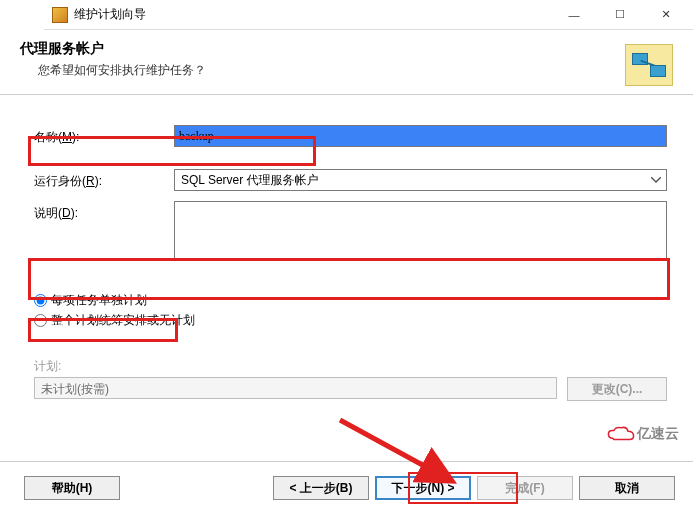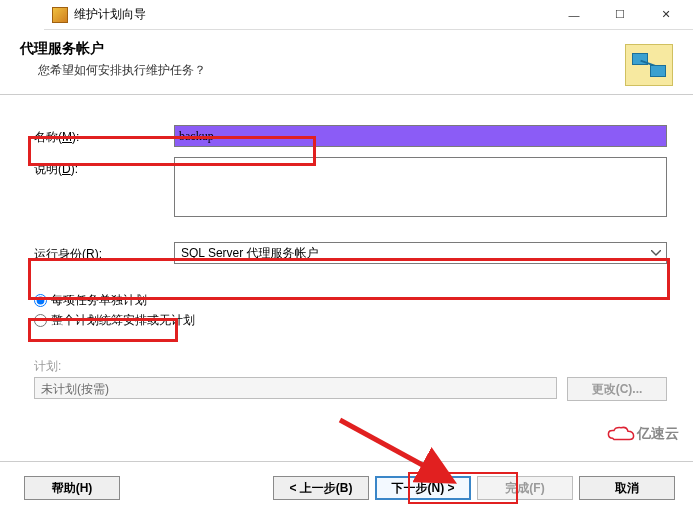--- a/index.html
+++ b/index.html
@@ -65,21 +65,21 @@
   .form-area { padding: 30px 26px 4px 34px; }
   .row { display:flex; align-items:flex-start; margin-bottom:10px; }
   .row .lbl { width: 140px; padding-top:4px; color:#000; }
   .row .lbl .hot { text-decoration: underline; }
   .row .ctrl { flex:1; }
   input.txt {
     width: 100%; height: 22px;
     border: 1px solid #7a7a7a;
     padding: 2px 4px;
     font-family: "Microsoft YaHei","SimSun",Tahoma; font-size:12px;
-    background:#8b5cf6;
+    background:#3b82f6;
   }
   textarea.txt {
     width:100%; height:60px;
     border:1px solid #7a7a7a;
     padding:2px 4px;
     font-family: "Microsoft YaHei","SimSun",Tahoma; font-size:12px;
     resize:none;
     background:#fff;
     overflow-y: scroll;
   }
@@ -179,42 +179,42 @@
 
   <div class="row">
     <div class="lbl">
       <span>名称(</span><span class="hot">M</span><span>):</span>
     </div>
     <div class="ctrl">
       <input class="txt" type="text" value="backup" style="">
     </div>
   </div>
 
-  <div class="row">
-    <div class="lbl">
-      <span>说明(</span><span class="hot">D</span><span>):</span>
-    </div>
-    <div class="ctrl">
-      <textarea class="txt" style=""></textarea>
-    </div>
-  </div>
-
   <div class="row" style="margin-top:22px;">
     <div class="lbl">
       <span>运行身份(</span><span class="hot">R</span><span>):</span>
     </div>
     <div class="ctrl">
       <div class="select-wrap">
         <div class="val">SQL Server 代理服务帐户</div>
         <div class="arrow">
           <svg width="10" height="6" viewBox="0 0 10 6">
               <path d="M0 0 L5 5 L10 0" fill="none" stroke="#555" stroke-width="1.4"></path>
             </svg>
         </div>
       </div>
+    </div>
+  </div>
+
+  <div class="row">
+    <div class="lbl">
+      <span>说明(</span><span class="hot">D</span><span>):</span>
+    </div>
+    <div class="ctrl">
+      <textarea class="txt" style=""></textarea>
     </div>
   </div>
 
   <div class="radio-group">
     <label class="radio-row">
       <input type="radio" name="schedmode" checked="" style="">
       <span>每项任务单独计划</span>
     </label>
     <label class="radio-row">
       <input type="radio" name="schedmode" style="">

